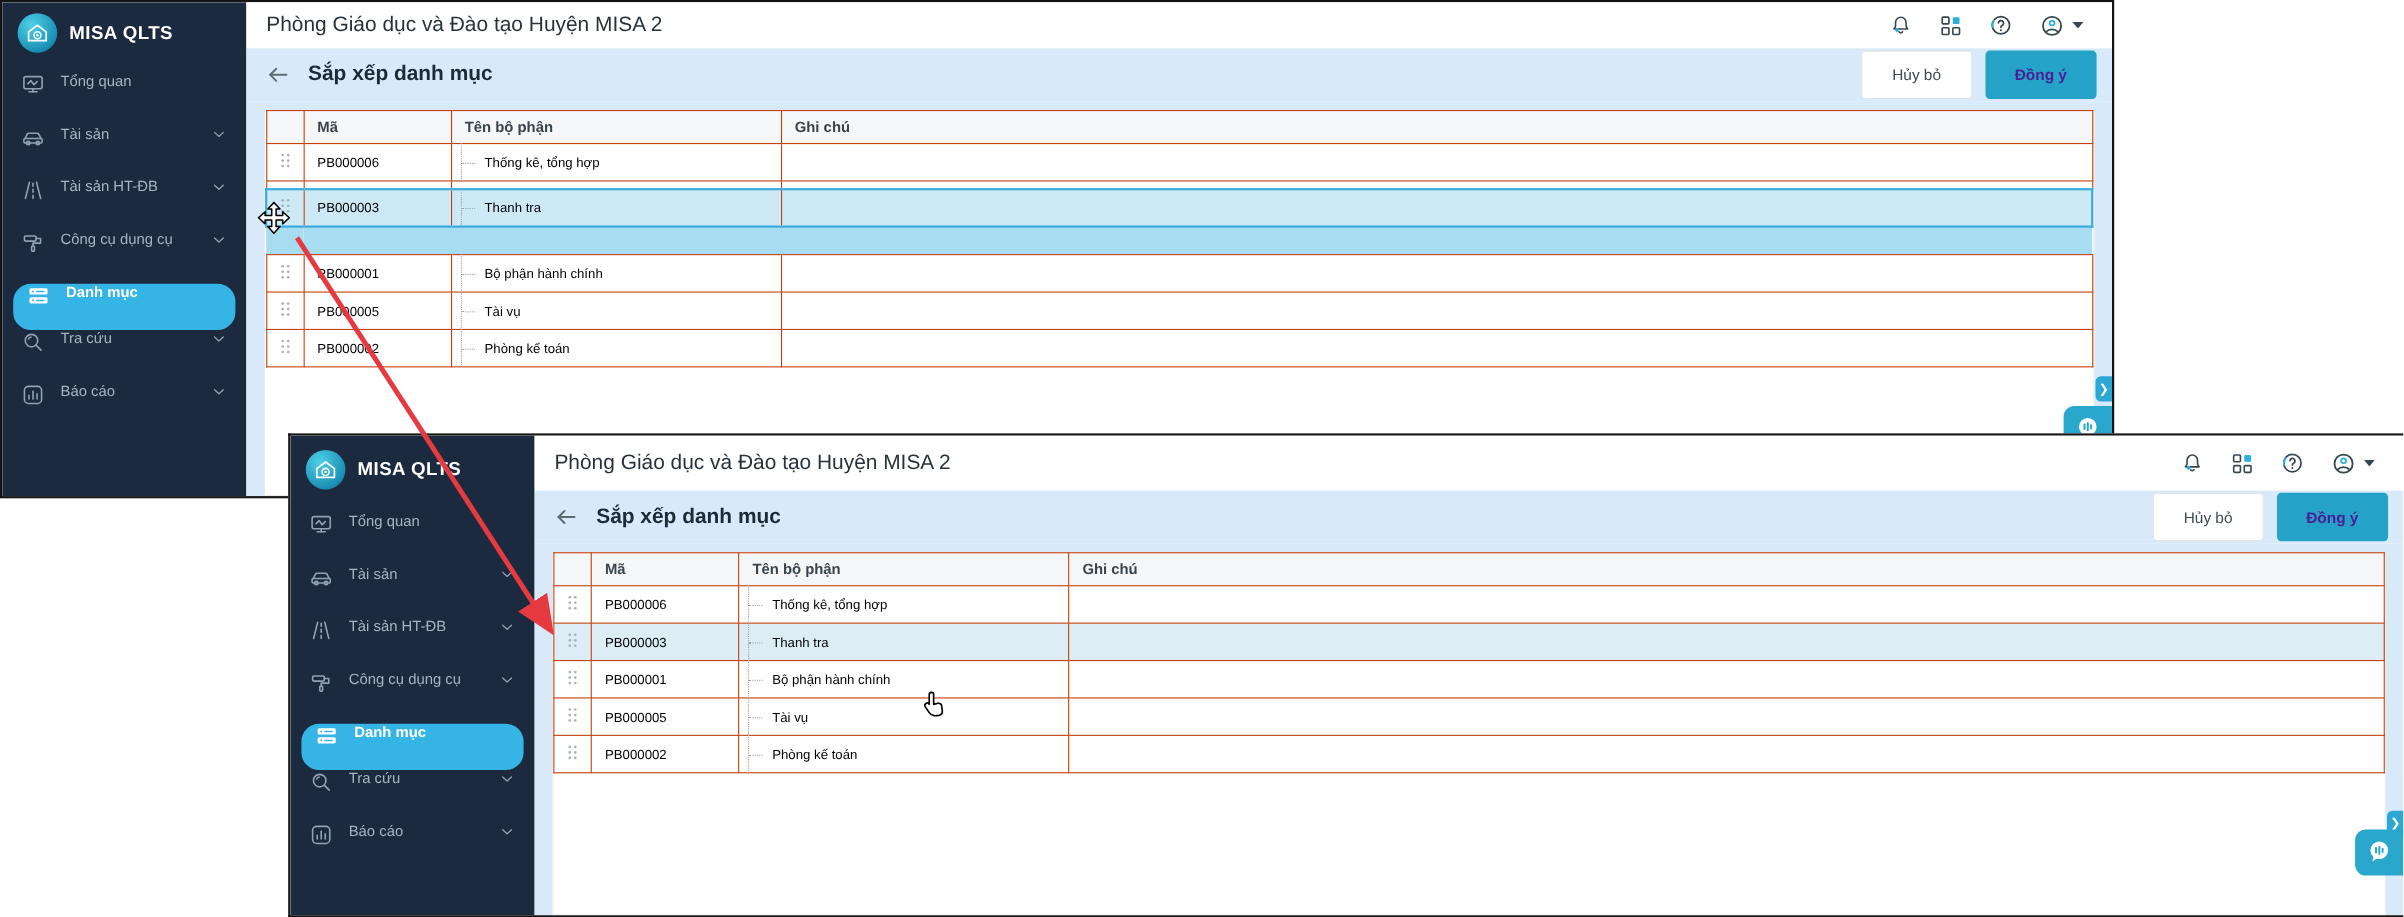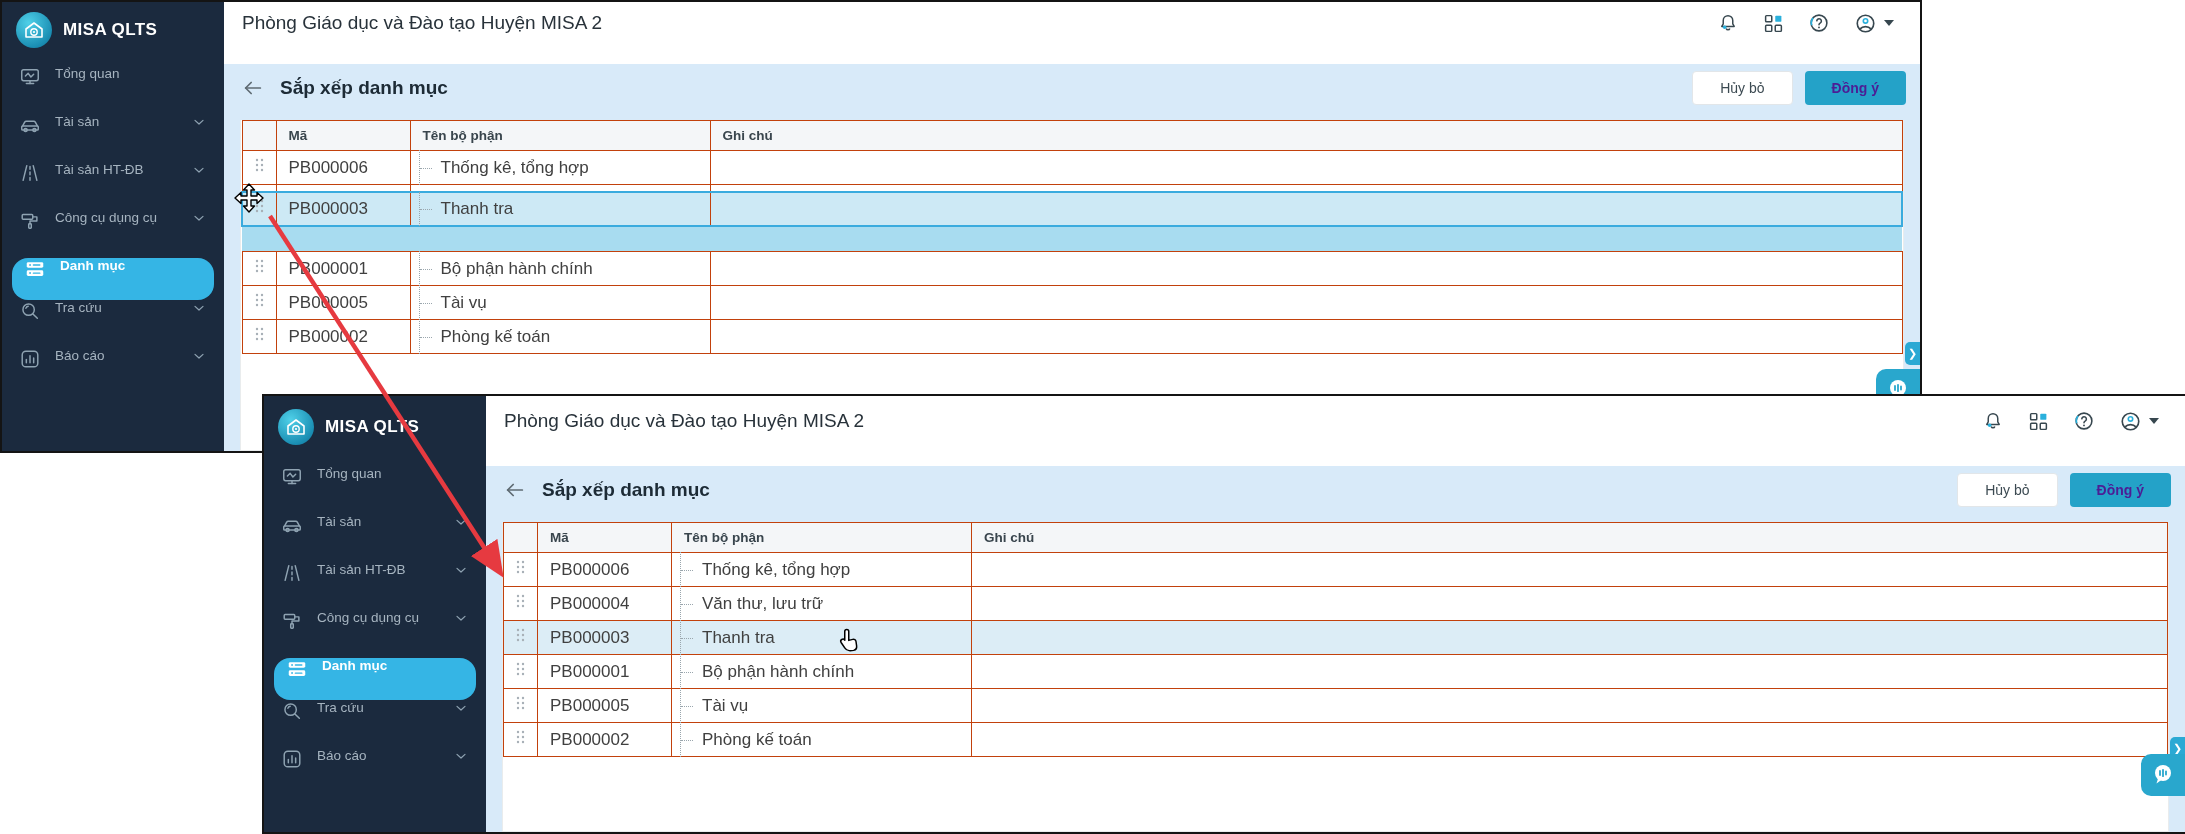--- a/index.html
+++ b/index.html
@@ -25,35 +25,35 @@
 
   
   .main { flex:1; display:flex; flex-direction:column; min-width:0; position:relative; }
   .topbar { height:42px; background:#fff; display:flex; align-items:center; padding:0 26px 0 18px; flex-shrink:0; }
   .s2 .topbar { height:50px; }
   .org { font-size:19px; color:#28323a; }
   .top-icons { margin-left:auto; display:flex; align-items:center; gap:24px; }
   .tico { display:flex; align-items:center; cursor:pointer; }
   .avatar-wrap { display:flex; align-items:center; gap:7px; }
 
-  .subheader { height:48px; background:#d8eaf9; display:flex; align-items:center; gap:16px; padding:0 14px 0 18px; flex-shrink:0;margin-top:20px; }
+  .subheader { height:48px; background:#d8eaf9; display:flex; align-items:center; gap:16px; padding:0 14px 0 18px; flex-shrink:0; }
   .back { font-size:22px; color:#5f6b73; cursor:pointer; line-height:1; display:flex; align-items:center; }
   .page-title { font-size:19px; font-weight:bold; color:#1d2b36; }
   .btns { margin-left:auto; display:flex; gap:12px; }
-  .btn { height:34px; border-radius:4px; font-size:14px; padding:0 27px; display:flex; align-items:center; cursor:pointer; }
+  .btn { height:44px; border-radius:4px; font-size:14px; padding:0 27px; display:flex; align-items:center; cursor:pointer; }
   .btn-cancel { background:#fff; color:#3c4a52; border:1px solid #e2e6e9; }
   .btn-ok { background:#24a2c8; color:#4c1d95; border:none; font-weight:bold; }
 
   .content { flex:1; background:#d8eaf9; padding:8px 16px 0 16px; display:flex; min-height:0; }
   .table-wrap { flex:1; background:#fff; border:1px solid #e9eced; border-top:none; }
 
   table { width:100%; border-collapse:collapse; table-layout:fixed; }
   th, td { border:1px solid #c2410c; }
   th { height:30px; background:#f4f6f8; font-size:13.5px; font-weight:bold; color:#39454d; text-align:left; padding:0 12px; }
-  td { height:34px; font-size:17px; color:#404040; padding:0 12px; background:#fff; }
+  td { height:34px; font-size:12px; color:#000000; padding:0 12px; background:#fff; }
   .col-handle { width:34px; }
   .col-code { width:134px; }
   .col-name { width:300px; }
   td.td-handle { padding:0; text-align:center; cursor:grab; }
   td.td-name { padding:0;margin-left:26px; }
   .namecell { position:relative; height:100%; display:flex; align-items:center; padding-left:30px; }
   .namecell::before { content:""; position:absolute; left:8px; top:-1px; bottom:-1px; border-left:1px dotted #9aa6ad; }
   .namecell::after { content:""; position:absolute; left:9px; top:50%; width:12px; border-top:1px dotted #9aa6ad; }
 
   
@@ -524,32 +524,20 @@
             </thead>
             <tbody>
               <tr>
                 <td class="td-handle"><svg width="11" height="16" viewBox="0 0 11 16">
                       <use href="#i-dots"></use>
                     </svg></td>
                 <td>PB000006</td>
                 <td class="td-name">
                     <div class="namecell">
                       <span>Thống kê, tổng hợp</span>
-                    </div>
-                  </td>
-                <td></td>
-              </tr>
-              <tr>
-                <td class="td-handle"><svg width="11" height="16" viewBox="0 0 11 16">
-                      <use href="#i-dots"></use>
-                    </svg></td>
-                <td>PB000004</td>
-                <td class="td-name">
-                    <div class="namecell">
-                      <span>Văn thư, lưu trữ</span>
                     </div>
                   </td>
                 <td></td>
               </tr>
               <tr class="row-hl">
                 <td class="td-handle"><svg width="11" height="16" viewBox="0 0 11 16">
                       <use href="#i-dots"></use>
                     </svg></td>
                 <td>PB000003</td>
                 <td class="td-name">

